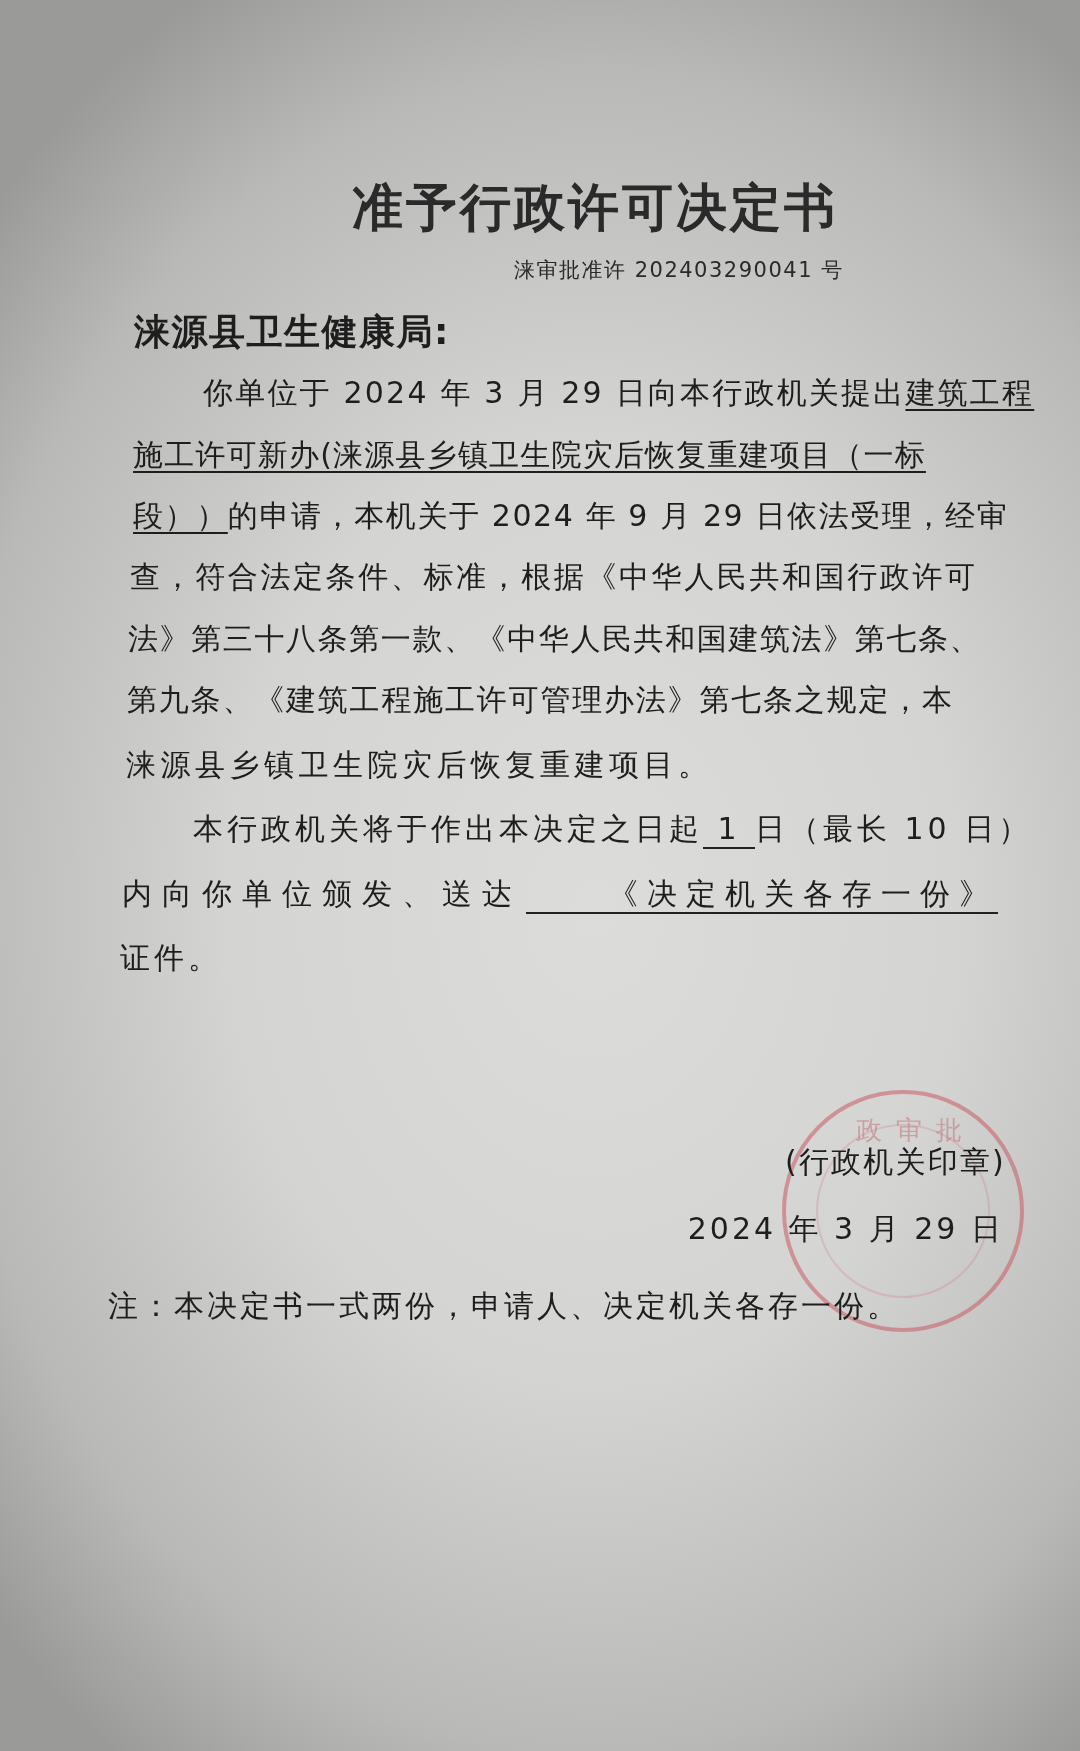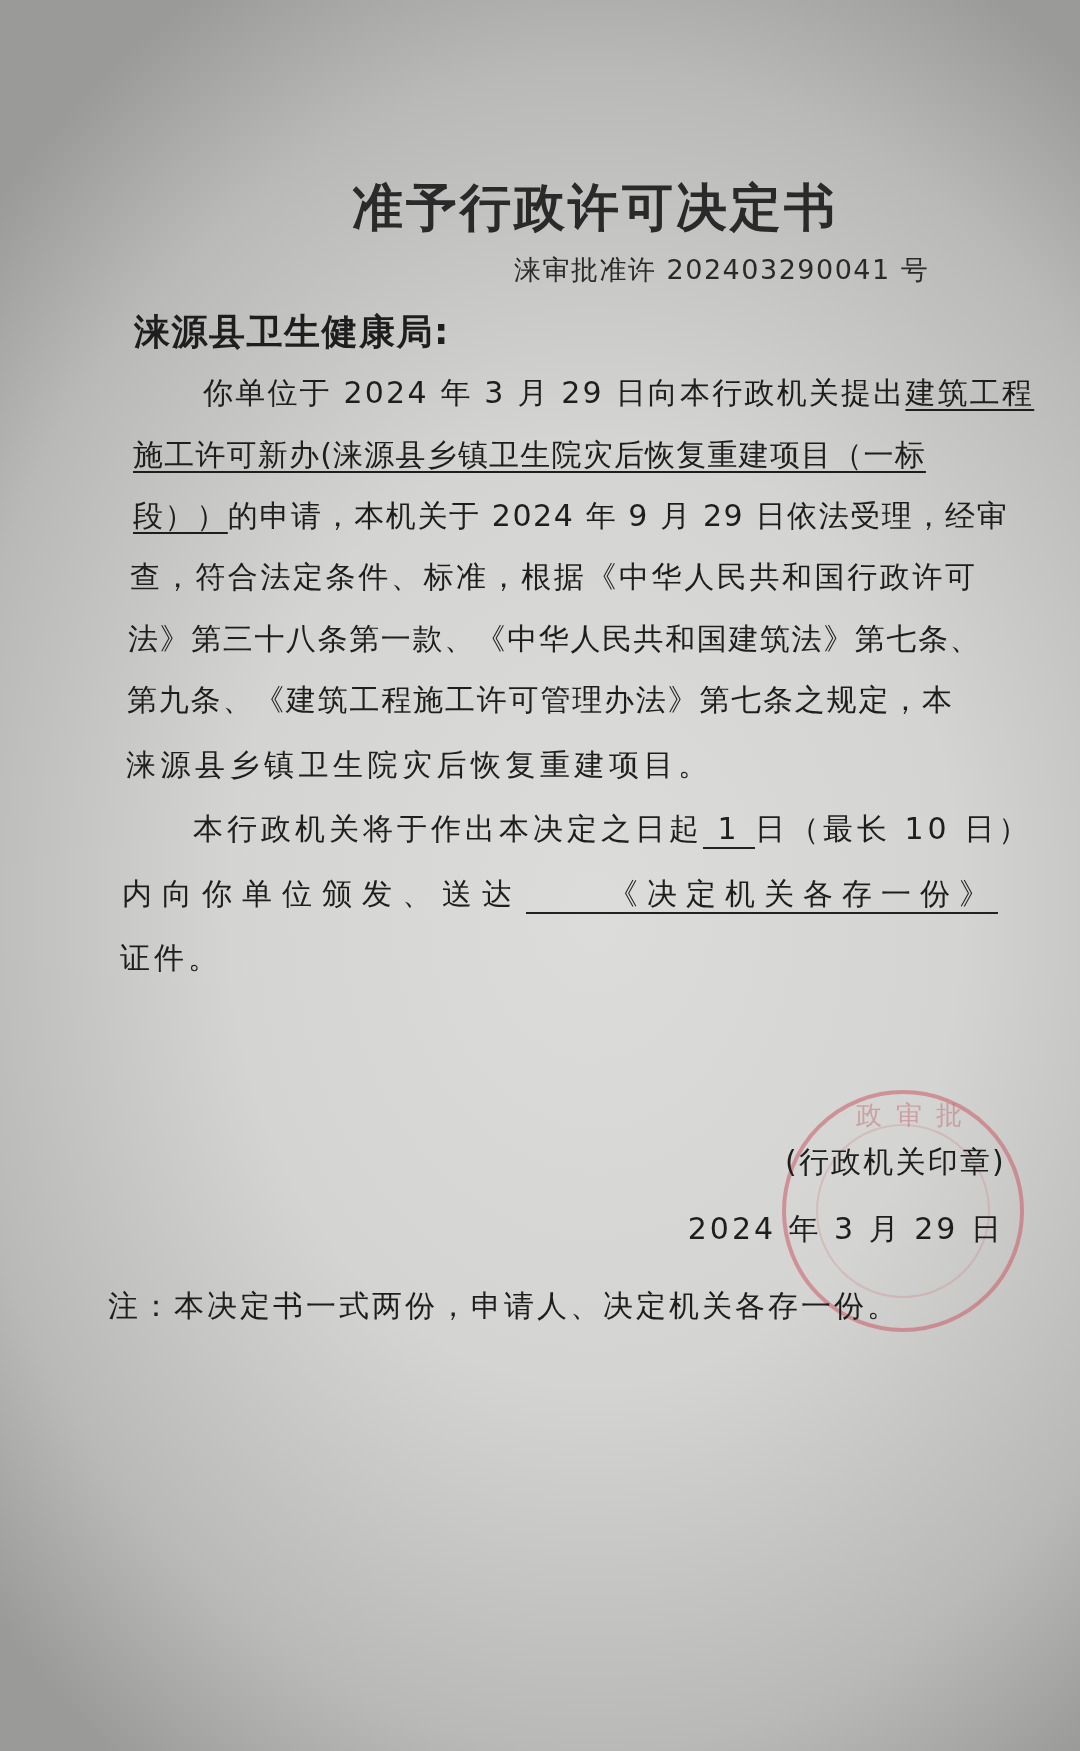--- a/index.html
+++ b/index.html
@@ -10,21 +10,21 @@
     color: #1e1e1e;
   }
   .line {
     position: absolute; white-space: nowrap; font-size: 30px; line-height: 40px;
     letter-spacing: 2.2px;
   }
   .title {
     position: absolute; left: 352px; top: 184px; font-size: 51px; line-height: 48px;
     font-weight: bold; letter-spacing: 3px; color: #2a2a2a;
   }
-  .docno { position: absolute; left: 514px; top: 252px; font-size: 27px; line-height: 36px; letter-spacing: 1.5px; color: #2a2a2a; }
+  .docno { position: absolute; left: 514px; top: 252px; font-size: 21px; line-height: 36px; letter-spacing: 1.5px; color: #2a2a2a; }
   .addressee { left: 134px; top: 312px; font-weight: bold; letter-spacing: 1.5px; font-size: 36px; }
   .u { text-decoration: underline; text-decoration-thickness: 2px; text-underline-offset: 6px; }
   .blank { display: inline-block; border-bottom: 2px solid #222; text-align: center; line-height: 36px; }
   .stamp {
     position: absolute; left: 782px; top: 1090px; width: 242px; height: 242px;
     border: 4px solid rgba(200, 90, 100, 0.55); border-radius: 50%;
     box-sizing: border-box;
   }
   .stamp-text {
     position: absolute; font-size: 26px; color: rgba(190, 95, 105, 0.45); font-family: "DejaVu Serif", serif;
@@ -61,19 +61,19 @@
   <div class="line" style="left:193px; top:809px; letter-spacing:4px;">
     <span>本行政机关将于作出本决定之日起</span><span class="blank" style="width:52px;">1</span><span>日（最长 10 日）</span>
   </div>
   <div class="line" style="left:122px; top:874px; letter-spacing:10px;">
     <span>内向你单位颁发、送达</span><span class="blank" style="width:472px; text-align:right; letter-spacing:9px; margin-left:4px;">《决定机关各存一份》</span>
   </div>
   <div class="line" style="left:120px; top:938px; letter-spacing:4px;">证件。</div>
 </div>
 
 <div class="stamp">
-  <div class="stamp-text" style="left:70px; top:4px; letter-spacing:14px;text-align:center;">政审批</div>
+  <div class="stamp-text" style="left:70px; top:19px; letter-spacing:14px;text-align:center;">政审批</div>
   <div style="position:absolute; left:30px; top:30px; width:174px; height:174px; border:2px solid rgba(200,90,100,0.2); border-radius:50%; box-sizing:border-box;"></div>
 </div>
 
 <div class="line seal-label">(行政机关印章)</div>
 <div class="line date">2024 年 3 月 29 日</div>
 <div class="line note">注：本决定书一式两份，申请人、决定机关各存一份。</div>
 
 </body></html>

